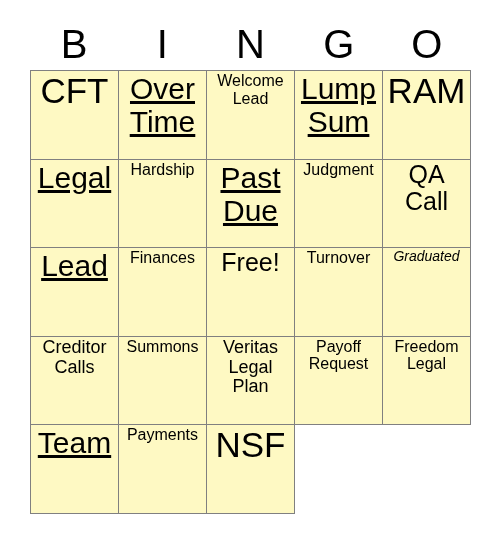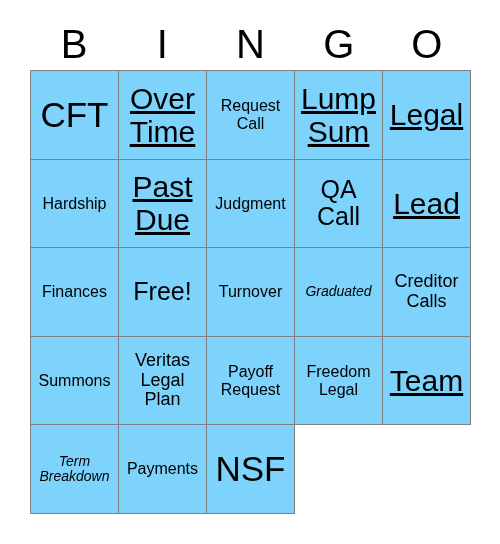--- a/index.html
+++ b/index.html
@@ -56,26 +56,25 @@
     border-top: 1px solid #808080;
     border-left: 1px solid #808080;
     box-sizing: border-box;
     background: #ffffff;
   }
   .cell {
     border-right: 1px solid #808080;
     border-bottom: 1px solid #808080;
     box-sizing: border-box;
     display: flex;
-    align-items: center;
     justify-content: center;
     text-align: center;
     padding: 1px 3px;
     overflow: hidden;
-    background: #7dd3fc;
+    background: #fef9c3;
   }
   .cell-text {
     display: block;
     width: 100%;
     line-height: 1.1;
     color: #000000;
     word-wrap: break-word;
   }
 
   
@@ -101,24 +100,27 @@
 
   <div id="grid">
 
     <div class="cell">
         <span class="cell-text sz-xl">CFT</span>
       </div>
     <div class="cell">
         <span class="cell-text sz-lg">Over Time</span>
       </div>
     <div class="cell">
-        <span class="cell-text sz-xs">Request Call</span>
+        <span class="cell-text sz-xs">Welcome Lead</span>
       </div>
     <div class="cell">
         <span class="cell-text sz-lg">Lump Sum</span>
+      </div>
+    <div class="cell">
+        <span class="cell-text sz-xl">RAM</span>
       </div>
 
     <div class="cell">
         <span class="cell-text sz-lg">Legal</span>
       </div>
     <div class="cell">
         <span class="cell-text sz-xs">Hardship</span>
       </div>
     <div class="cell">
         <span class="cell-text sz-lg">Past Due</span>
@@ -159,23 +161,20 @@
         <span class="cell-text sz-xs">Payoff Request</span>
       </div>
 
     <div class="cell">
         <span class="cell-text sz-xs">Freedom Legal</span>
       </div>
     <div class="cell">
         <span class="cell-text sz-lg">Team</span>
       </div>
     <div class="cell">
-        <span class="cell-text sz-xxs">Term Breakdown</span>
-      </div>
-    <div class="cell">
         <span class="cell-text sz-xs">Payments</span>
       </div>
     <div class="cell">
         <span class="cell-text sz-xl">NSF</span>
       </div>
   </div>
 
 </div>
 
 </body></html>

